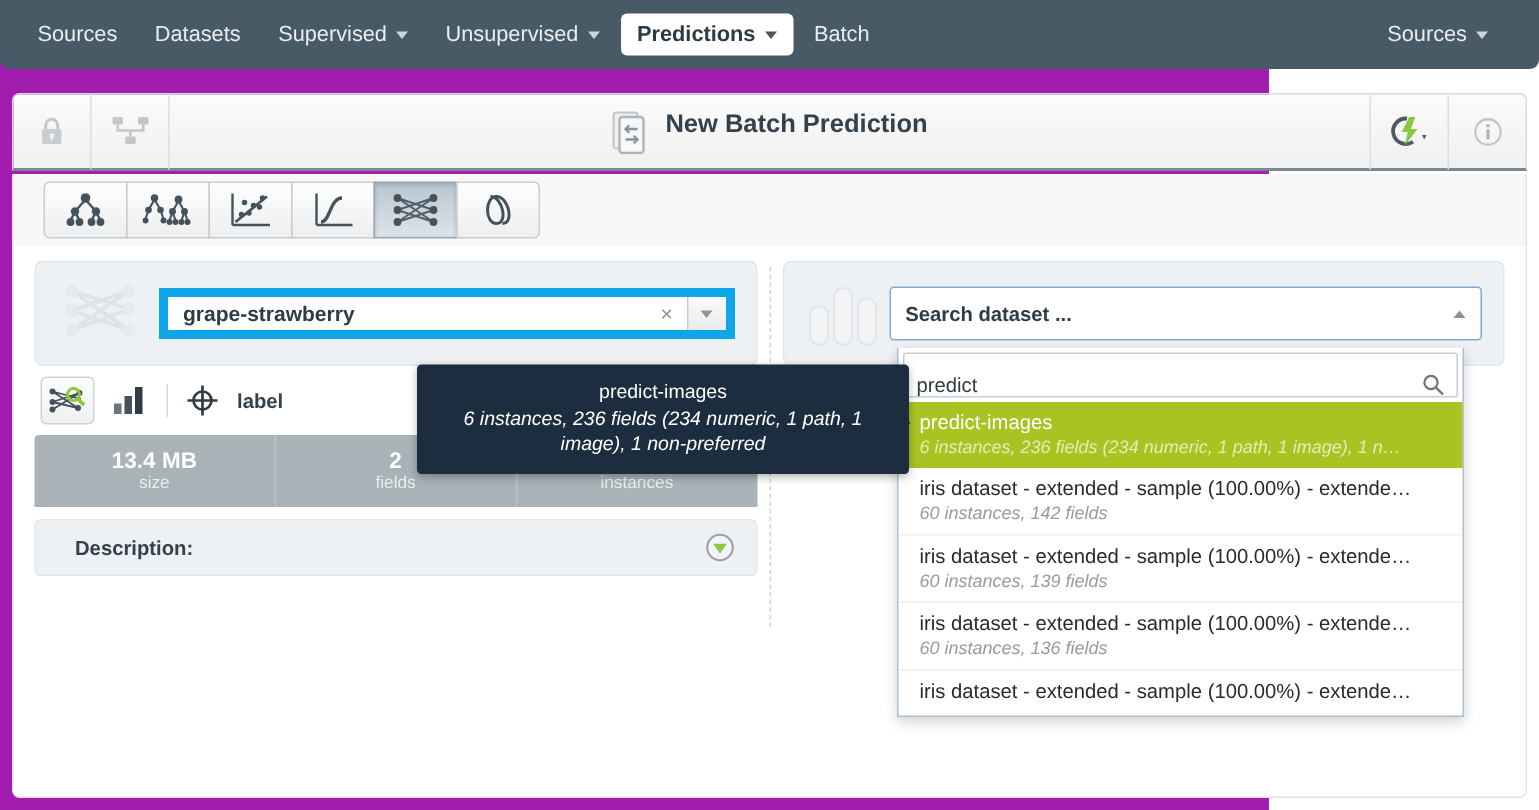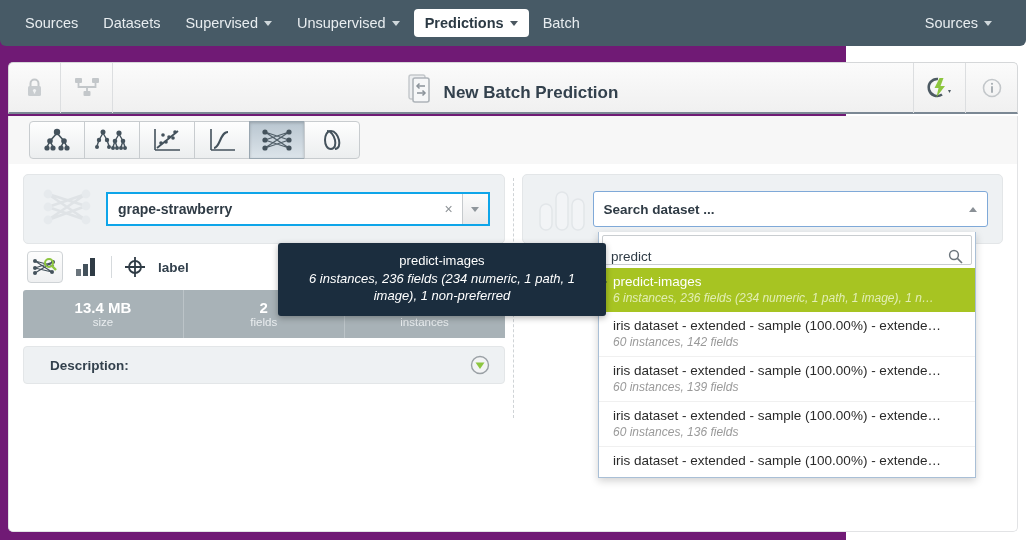--- a/index.html
+++ b/index.html
@@ -2,21 +2,21 @@
 <html><head>
 <meta charset="utf-8">
 <style>
   * { box-sizing: border-box; margin: 0; padding: 0; }
   html, body {
     width: 1026px; height: 540px;
     font-family: "Liberation Sans", sans-serif;
     background: #ffffff;
     overflow: hidden;
   }
-  .page { position: relative; width: 846px; height: 540px; background:#701a75; }
+  .page { position: relative; width: 846px; height: 540px; background:#a21caf; }
 
   
   .navbar {
     position: absolute; left: 0; top: 0; width: 1026px; height: 46px;
     background: #475a66;
     border-radius: 0 0 6px 6px;
     display: flex; align-items: center;
   }
   .nav-left { display: flex; align-items: center; padding-left: 14px; }
   .nav-item {
@@ -38,21 +38,21 @@
     background: linear-gradient(#fbfbfb, #f0f0f0);
     border: 1px solid #d5d7d9; border-bottom: 2px solid #7b8894;
     border-radius: 5px 5px 0 0;
     display: flex; align-items: center;
   }
   .hdr-icon-cell {
     width: 52px; height: 50px; display: flex; align-items: center; justify-content: center;
     border-right: 1px solid #dcdee0;
   }
   .hdr-title {
-    flex: 1; display: flex; align-items: flex-end; justify-content: center; gap: 10px;
+    flex: 1; display: flex; align-items: flex-start; justify-content: center; gap: 10px;
     font-size: 17px; color: #33414d; font-weight: bold;
   }
   .hdr-right { display: flex; align-items: center; }
   .hdr-right .hdr-icon-cell { border-right: none; border-left: 1px solid #dcdee0; }
 
   
   .type-bar {
     position: absolute; left: 8px; top: 116px; width: 1010px; height: 48px;
     background: #f7f7f7; border-left: 1px solid #e2e3e5; border-right: 1px solid #e2e3e5;
     display: flex; align-items: center; padding-left: 20px;
@@ -82,21 +82,21 @@
   .col-divider {
     width: 1px; margin: 4px 8px 0 8px; border-left: 1px dashed #cfd3d6; height: 240px;
   }
 
   .sel-card {
     background: #eef1f3; border: 1px solid #e3e6e8; border-radius: 5px;
     height: 70px; display: flex; align-items: center; padding: 0 14px; gap: 10px;
   }
   .sel-input-wrap {
     flex: 1; height: 34px; display: flex; align-items: stretch;
-    border: 2px solid #0ea5e9; border-radius: 0; background: #fff; overflow: hidden;
+    border: 6px solid #0ea5e9; border-radius: 0; background: #fff; overflow: hidden;
   }
   .sel-input {
     flex: 1; display: flex; align-items: center; padding: 0 10px;
     font-size: 14px; color: #2f3b45; font-weight: bold;
   }
   .sel-clear {
     width: 26px; display: flex; align-items: center; justify-content: center;
     color: #8d9296; font-size: 14px; cursor: pointer;
   }
   .sel-arrow {

